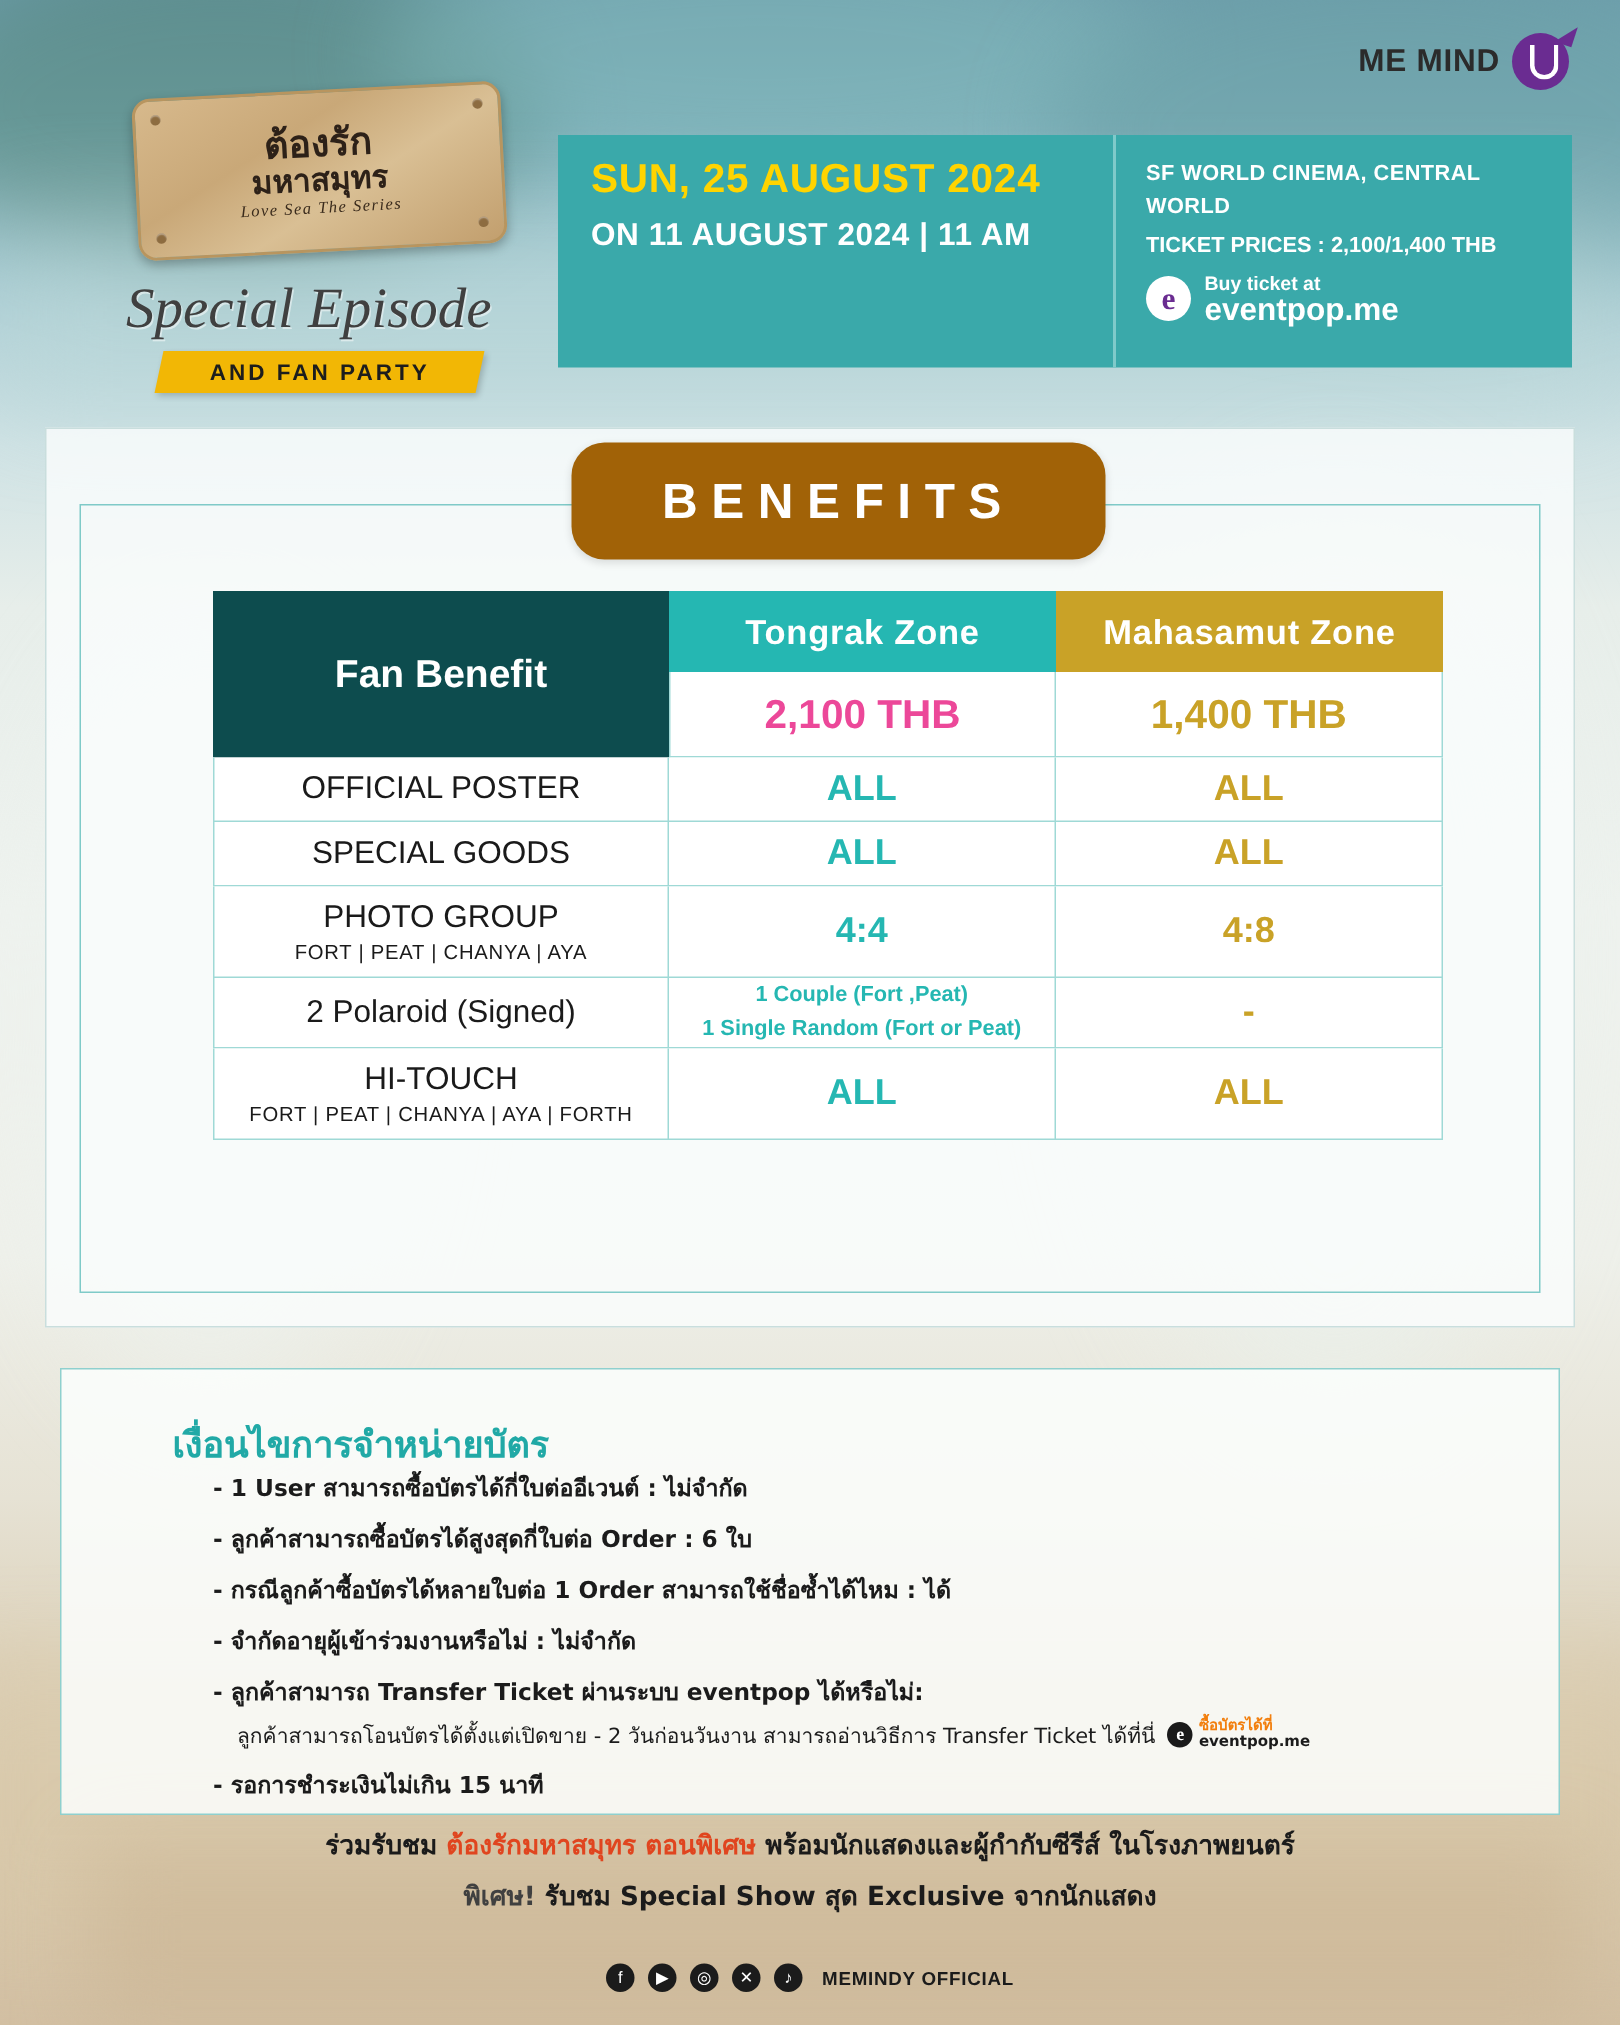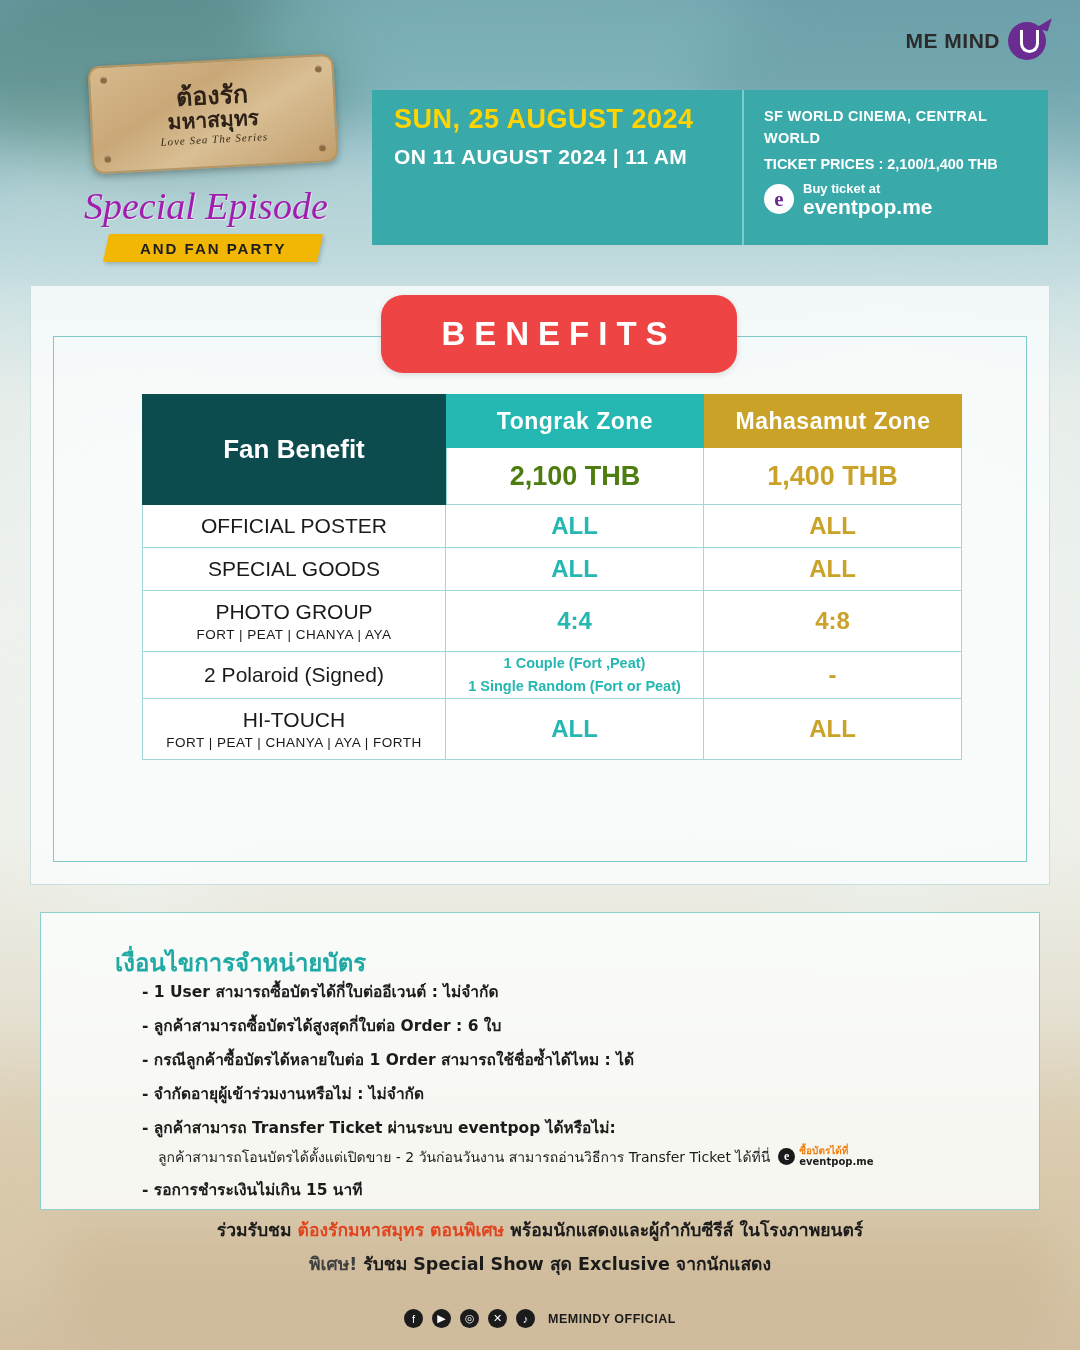--- a/index.html
+++ b/index.html
@@ -73,21 +73,21 @@
     font-size: 25px; color: #2d2118; font-weight: bold; line-height: 1.05;
     text-align: center;
   }
   .board-th .l2 { font-size: 21px; display: block; }
   .board-en {
     font-family: "Liberation Serif", serif; font-style: italic;
     font-size: 11px; color: #3a2b1c; letter-spacing: 1px; margin-top: 2px;
   }
   .special-ep {
     font-family: "Liberation Serif", serif; font-style: italic;
-    font-size: 38px; color: #a21caf; margin-top: 16px; margin-left: 24px;
+    font-size: 38px; color: #404040; margin-top: 16px; margin-left: 24px;
     text-shadow: 1px 1px 0 rgba(255,255,255,.5);
   }
   .fan-party {
     margin-top: 6px; margin-left: 46px; width: 214px;
     background: #f2b705; color: #1d1d1d;
     font-size: 15px; font-weight: bold; letter-spacing: 2px;
     text-align: center; padding: 6px 0 5px;
     transform: skewX(-12deg);
     box-shadow: 2px 2px 4px rgba(0,0,0,.2);
   }
@@ -113,21 +113,21 @@
     width: 30px; height: 30px; border-radius: 50%; background: #fff; color: #6a2c91;
     font-family: "Liberation Serif", serif; font-weight: bold; font-size: 21px;
     display: flex; align-items: center; justify-content: center;
   }
   .buy-text .b1 { font-size: 13px; font-weight: bold; }
   .buy-text .b2 { font-size: 21px; font-weight: bold; line-height: 1.05; }
 
   
   .benefits-badge {
     position: absolute; left: 381px; top: 295px; width: 356px; height: 78px;
-    background: #ef4444; border-radius: 22px;
+    background: #a16207; border-radius: 22px;
     display: flex; align-items: center; justify-content: center;
     color: #fff; font-size: 33px; font-weight: bold; letter-spacing: 9px;
     z-index: 3;
     box-shadow: 0 2px 6px rgba(0,0,0,.12);
   }
   .panel {
     position: absolute; background: rgba(255,255,255,.80);
     border: 1px solid #bfe0e0;
   }
   .panel-benefits {
@@ -152,21 +152,21 @@
   }
   .th-tong {
     background: #25b7b2; color: #fff; font-size: 23px; font-weight: bold;
     height: 54px; letter-spacing: .5px;
   }
   .th-maha {
     background: #c9a227; color: #fff; font-size: 23px; font-weight: bold;
     height: 54px; letter-spacing: .5px;
   }
   .price-tong {
-    background: #fff; color: #4d7c0f; font-size: 27px; font-weight: bold;
+    background: #fff; color: #ec4899; font-size: 27px; font-weight: bold;
     height: 57px; border-left: 1px solid #9fd9d6; border-right: 1px solid #9fd9d6;
     border-bottom: 1px solid #9fd9d6;
   }
   .price-maha {
     background: #fff; color: #c9a227; font-size: 27px; font-weight: bold;
     height: 57px; border-right: 1px solid #9fd9d6; border-bottom: 1px solid #9fd9d6;
   }
   td.rowname {
     background: #fff; color: #1a1a1a; font-size: 21px;
     border: 1px solid #9fd9d6; border-top: none;

